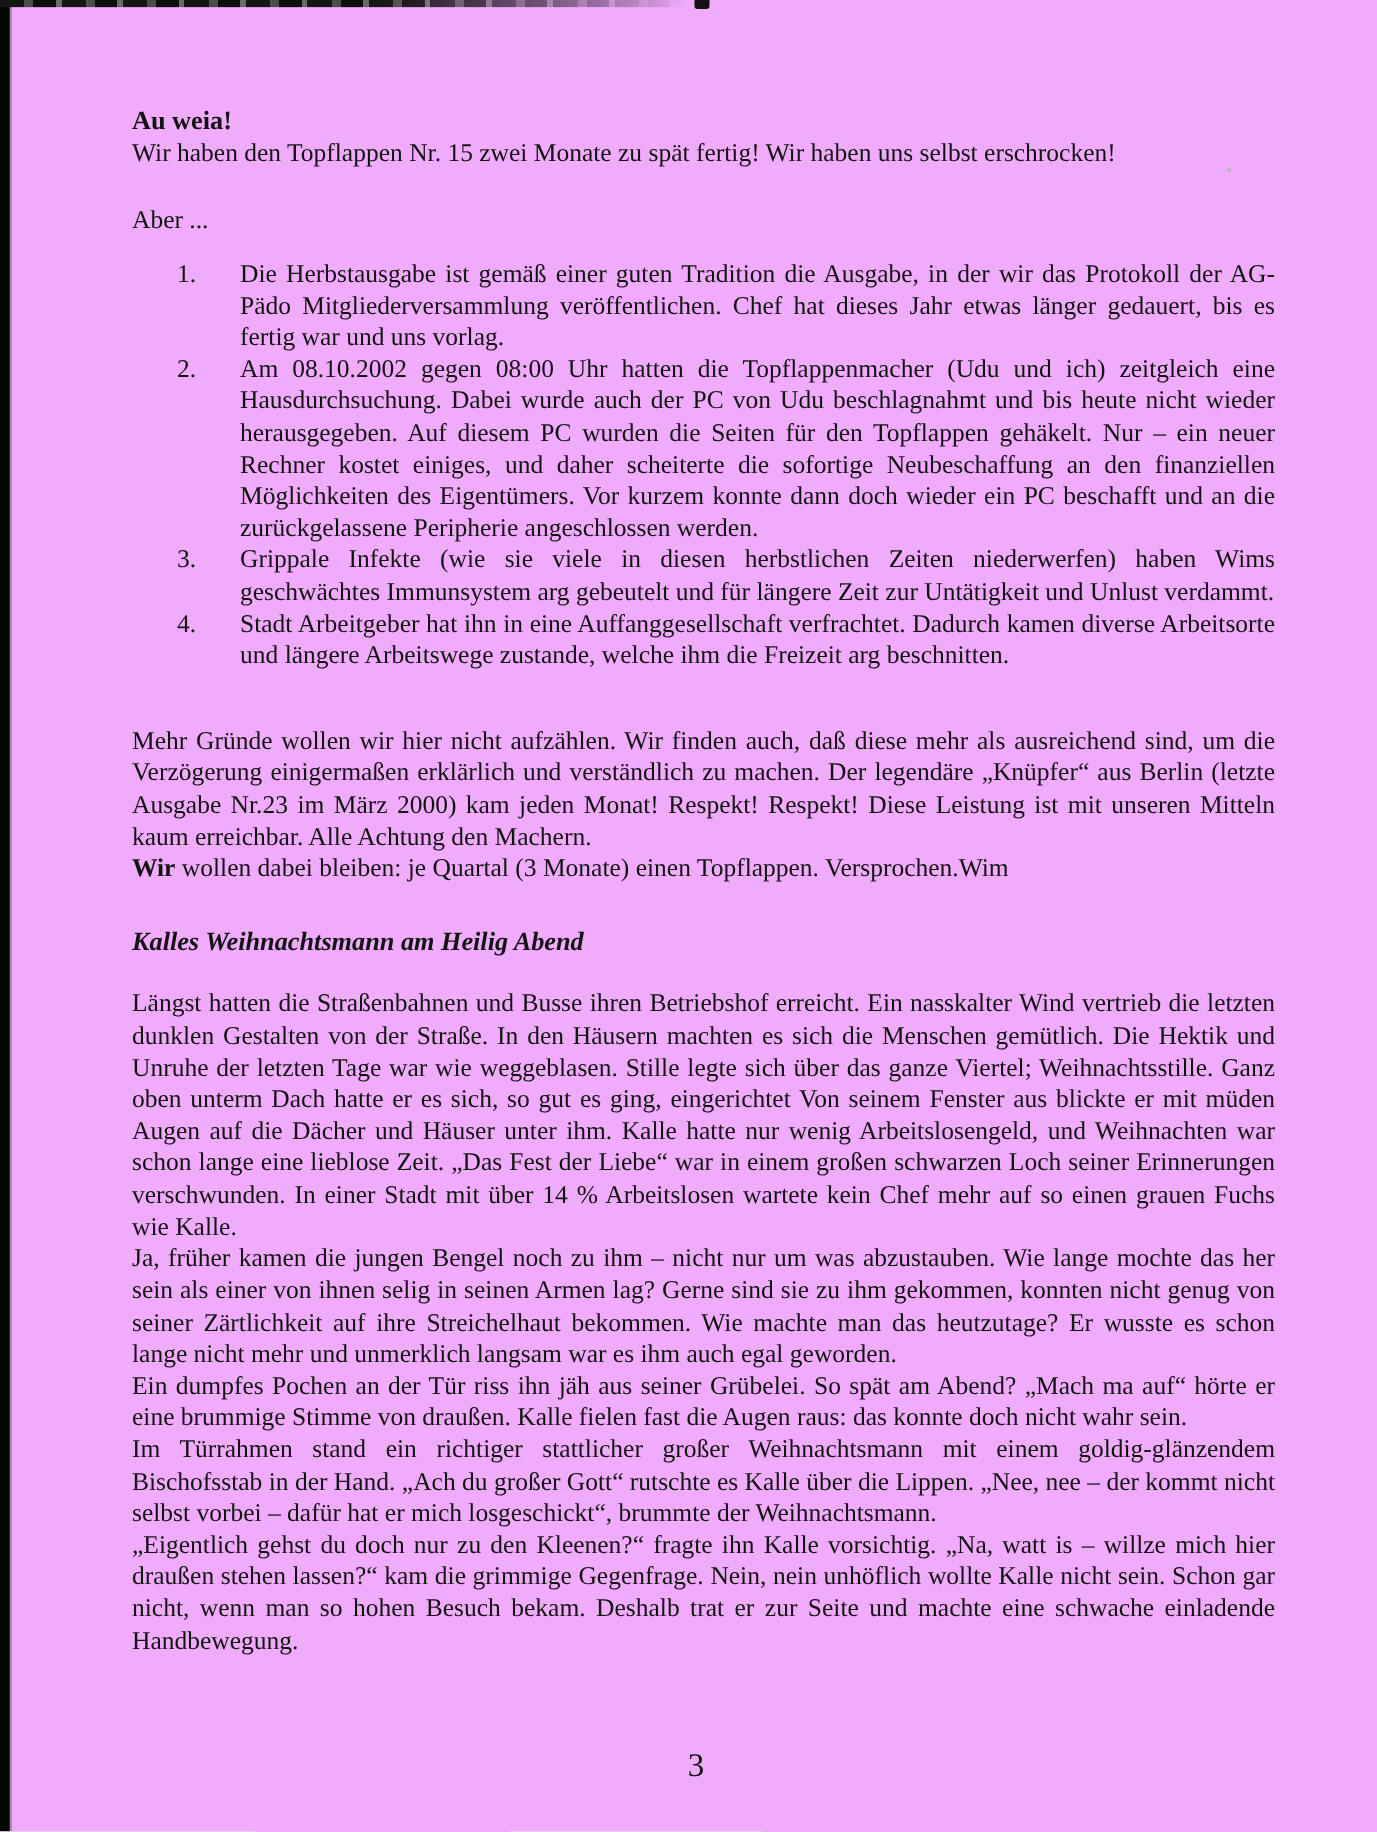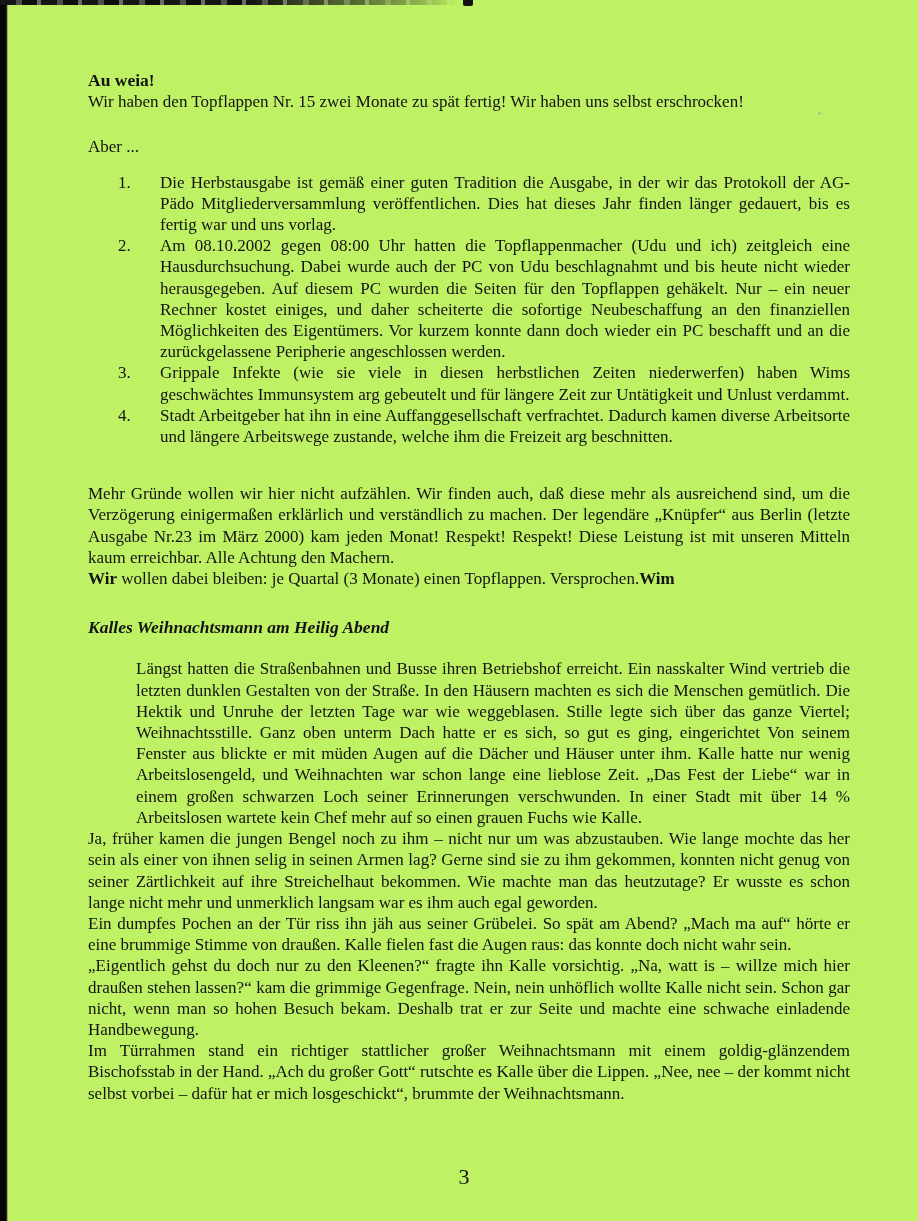--- a/index.html
+++ b/index.html
@@ -1,20 +1,20 @@
 <!DOCTYPE html>
 <html lang="de"><head>
 <meta charset="utf-8">
 <style>
   html, body { margin: 0; padding: 0; background: #e8e8e8; }
   .page {
     position: relative;
     width: 918px;
     height: 1221px;
-    background: #bef264;
+    background: #f0abfc;
     overflow: hidden;
     font-family: "Liberation Serif", serif;
     color: #131313;
   }
   
   .edge-left {
     position: absolute; left: 0; top: 0;
     width: 8px; height: 1221px;
     background: linear-gradient(90deg, #050505 0 6px, #2a2a2a 6px 7px, rgba(60,60,60,.35) 7px 8px);
   }
@@ -45,25 +45,25 @@
   .section-heading {
     font-size: 17.5px; font-weight: bold; margin: 0;
   }
   .intro-line { margin: 0; }
   .transition-line { margin: 24px 0 0 0; }
   .reason-list { list-style: none; margin: 14px 0 0 0; padding: 0; }
   .reason-item { position: relative; padding-left: 72px; text-align: justify; }
   .reason-num { position: absolute; left: 30px; top: 0; }
   .closing-para { margin: 36px 0 0 0; text-align: justify; }
   .promise-line { display: flex; margin: 0; }
-  .promise-sig { font-weight: bold; margin-right: 12px; }
+  .promise-sig { font-weight: normal; margin-right: 12px; }
   .promise-lead { font-weight: bold; }
   .story-heading { font-size: 17.5px; font-weight: bold; margin: 28px 0 0 0; font-style: italic; }
   .story-para { margin: 0; text-align: justify; }
-  .story-para.first { margin-top: 20px; margin-left: 48px; }
+  .story-para.first { margin-top: 20px; }
   .page-number {
     position: absolute; left: 88px; top: 1164px; width: 752px;
     text-align: center; font-size: 22px; color: #161616;
   }
 </style>
 </head>
 <body>
 
 <div class="page">
 
@@ -74,21 +74,21 @@
 
   <div class="content">
 
     <p class="section-heading">Au weia!</p>
     <p class="intro-line">Wir haben den Topflappen Nr. 15 zwei Monate zu spät fertig! Wir haben uns selbst erschrocken!</p>
     <p class="transition-line">Aber ...</p>
 
     <ol class="reason-list">
       <li class="reason-item">
         <span class="reason-num">1.</span>
-        <span>Die Herbstausgabe ist gemäß einer guten Tradition die Ausgabe, in der wir das Protokoll der AG-Pädo Mitgliederversammlung veröffentlichen. Dies hat dieses Jahr finden länger gedauert, bis es fertig war und uns vorlag.</span>
+        <span>Die Herbstausgabe ist gemäß einer guten Tradition die Ausgabe, in der wir das Protokoll der AG-Pädo Mitgliederversammlung veröffentlichen. Chef hat dieses Jahr etwas länger gedauert, bis es fertig war und uns vorlag.</span>
       </li>
       <li class="reason-item">
         <span class="reason-num">2.</span>
         <span>Am 08.10.2002 gegen 08:00 Uhr hatten die Topflappenmacher (Udu und ich) zeitgleich eine Hausdurchsuchung. Dabei wurde auch der PC von Udu beschlagnahmt und bis heute nicht wieder herausgegeben. Auf diesem PC wurden die Seiten für den Topflappen gehäkelt. Nur – ein neuer Rechner kostet einiges, und daher scheiterte die sofortige Neubeschaffung an den finanziellen Möglichkeiten des Eigentümers. Vor kurzem konnte dann doch wieder ein PC beschafft und an die zurückgelassene Peripherie angeschlossen werden.</span>
       </li>
       <li class="reason-item">
         <span class="reason-num">3.</span>
         <span>Grippale Infekte (wie sie viele in diesen herbstlichen Zeiten niederwerfen) haben Wims geschwächtes Immunsystem arg gebeutelt und für längere Zeit zur Untätigkeit und Unlust verdammt.</span>
       </li>
       <li class="reason-item">
@@ -102,20 +102,20 @@
     <div class="promise-line">
       <span><span class="promise-lead">Wir</span><span> wollen dabei bleiben: je Quartal (3 Monate) einen Topflappen. Versprochen.</span></span>
       <span class="promise-sig">Wim</span>
     </div>
 
     <p class="story-heading">Kalles Weihnachtsmann am Heilig Abend</p>
 
     <p class="story-para first">Längst hatten die Straßenbahnen und Busse ihren Betriebshof erreicht. Ein nasskalter Wind vertrieb die letzten dunklen Gestalten von der Straße. In den Häusern machten es sich die Menschen gemütlich. Die Hektik und Unruhe der letzten Tage war wie weggeblasen. Stille legte sich über das ganze Viertel; Weihnachtsstille. Ganz oben unterm Dach hatte er es sich, so gut es ging, eingerichtet Von seinem Fenster aus blickte er mit müden Augen auf die Dächer und Häuser unter ihm. Kalle hatte nur wenig Arbeitslosengeld, und Weihnachten war schon lange eine lieblose Zeit. „Das Fest der Liebe“ war in einem großen schwarzen Loch seiner Erinnerungen verschwunden. In einer Stadt mit über 14 % Arbeitslosen wartete kein Chef mehr auf so einen grauen Fuchs wie Kalle.</p>
     <p class="story-para">Ja, früher kamen die jungen Bengel noch zu ihm – nicht nur um was abzustauben. Wie lange mochte das her sein als einer von ihnen selig in seinen Armen lag? Gerne sind sie zu ihm gekommen, konnten nicht genug von seiner Zärtlichkeit auf ihre Streichelhaut bekommen. Wie machte man das heutzutage? Er wusste es schon lange nicht mehr und unmerklich langsam war es ihm auch egal geworden.</p>
     <p class="story-para">Ein dumpfes Pochen an der Tür riss ihn jäh aus seiner Grübelei. So spät am Abend? „Mach ma auf“ hörte er eine brummige Stimme von draußen. Kalle fielen fast die Augen raus: das konnte doch nicht wahr sein.</p>
+    <p class="story-para">Im Türrahmen stand ein richtiger stattlicher großer Weihnachtsmann mit einem goldig-glänzendem Bischofsstab in der Hand. „Ach du großer Gott“ rutschte es Kalle über die Lippen. „Nee, nee – der kommt nicht selbst vorbei – dafür hat er mich losgeschickt“, brummte der Weihnachtsmann.</p>
     <p class="story-para">„Eigentlich gehst du doch nur zu den Kleenen?“ fragte ihn Kalle vorsichtig. „Na, watt is – willze mich hier draußen stehen lassen?“ kam die grimmige Gegenfrage. Nein, nein unhöflich wollte Kalle nicht sein. Schon gar nicht, wenn man so hohen Besuch bekam. Deshalb trat er zur Seite und machte eine schwache einladende Handbewegung.</p>
-    <p class="story-para">Im Türrahmen stand ein richtiger stattlicher großer Weihnachtsmann mit einem goldig-glänzendem Bischofsstab in der Hand. „Ach du großer Gott“ rutschte es Kalle über die Lippen. „Nee, nee – der kommt nicht selbst vorbei – dafür hat er mich losgeschickt“, brummte der Weihnachtsmann.</p>
 
   </div>
 
   <div class="page-number">3</div>
 
 </div>
 
 </body></html>

